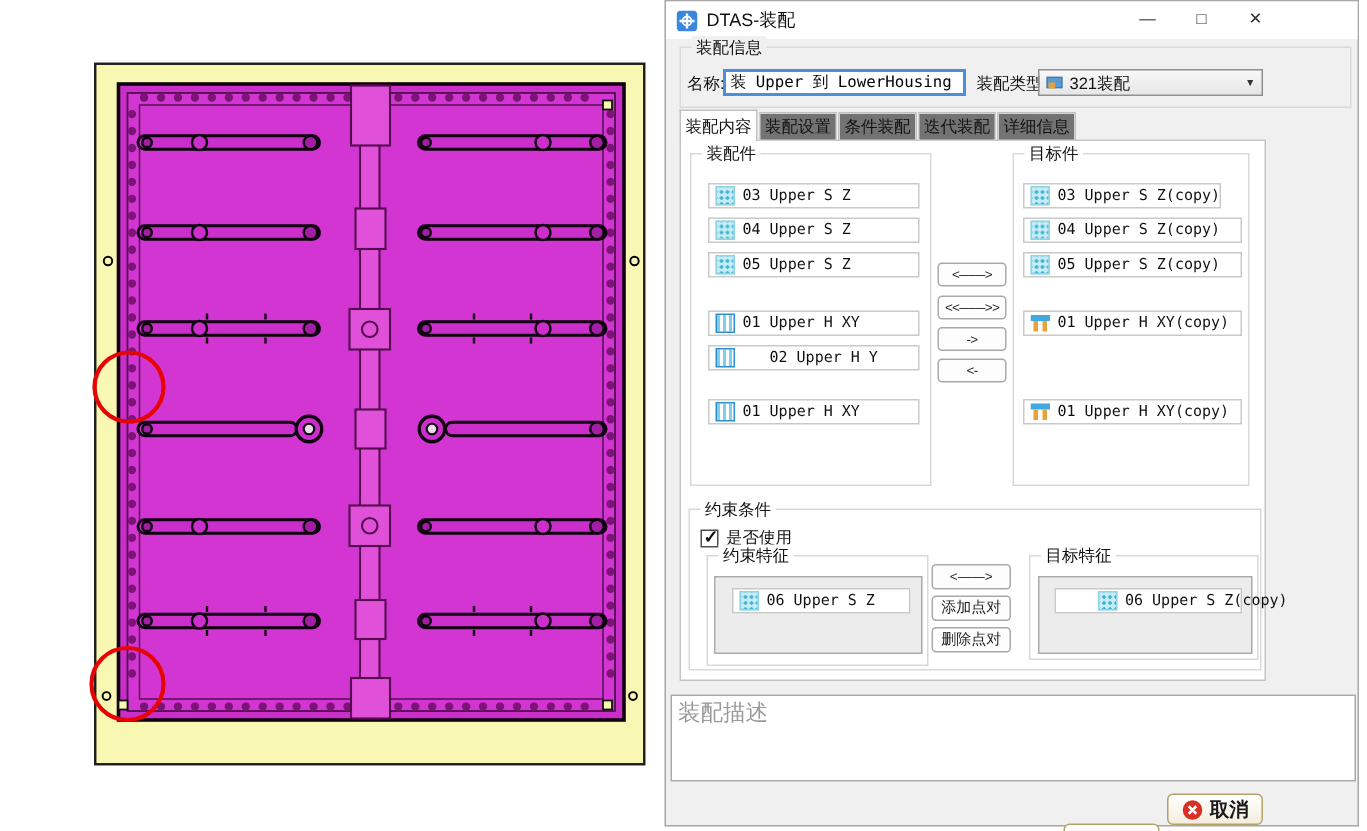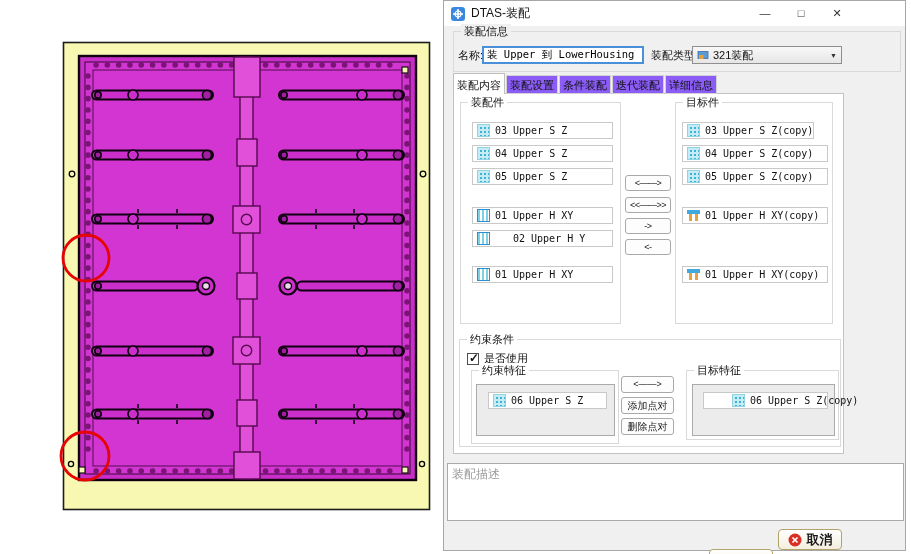--- a/index.html
+++ b/index.html
@@ -33,21 +33,21 @@
               background:#f0f0f0; white-space:nowrap; }
   .gb-white .gb-label { background:#ffffff; }
 
   #name-input { position:absolute; border:2px solid #4a90d9; background:#fff;
                 font-family:"DejaVu Sans Mono", monospace; font-size:10.5px; padding:0 3px; }
   #combo { position:absolute; display:flex; align-items:center; gap:4px; padding:0 4px;
            border:1px solid #8f8f8f; background:linear-gradient(#f8f8f8,#e6e6e6); }
   #combo .combo-arrow { margin-left:auto; font-size:7px; color:#333; }
 
   .tab { position:absolute; top:0; height:19px; line-height:19px; text-align:center;
-         width:52px; border:1px solid #d2d2d2; background:#8b5cf6; font-size:11px; }
+         width:52px; border:1px solid #d2d2d2; background:#737373; font-size:11px; }
   .tab.active { height:21px; top:-2px; line-height:22px; background:#ffffff;
                 border-color:#bfbfbf; border-bottom:none; z-index:3; }
   #tabpage { position:absolute; background:#ffffff; border:1px solid #c3c3c3; z-index:2; }
 
   .list-item { position:absolute; height:17px; border:1px solid #c9c9c9; background:#fff;
                display:flex; align-items:center; gap:5px; padding-left:4px;
                font-family:"DejaVu Sans Mono", monospace; font-size:10px; white-space:nowrap; }
   .icon-surface { width:13px; height:13px; flex:0 0 13px; border:1px solid #8fd4e2;
                   background-color:#c5ecf6;
                   background-image:radial-gradient(#3eb3cf 1px, rgba(0,0,0,0) 1.3px);
@@ -65,21 +65,21 @@
 
   .sunken { position:absolute; background:#ececec; border:1px solid #ababab; }
 
   #use-check-row { position:absolute; display:flex; align-items:center; gap:5px; }
   #use-checkbox { width:12px; height:12px; border:1px solid #4d4d4d; background:#fff;
                   position:relative; }
   #use-checkbox::after { content:"✓"; position:absolute; left:1px; top:-3px;
                          font-size:12px; color:#111; font-weight:bold; }
 
   #desc-textarea { position:absolute; border:1px solid #a9a9a9; background:#fff; resize:none;
-                   font-size:12px; padding:2px 4px; color:#333;
+                   font-size:15px; padding:2px 4px; color:#333;
                    font-family:Liberation Sans, sans-serif; }
   #desc-textarea::placeholder { color:#9a9a9a; }
 
   .footer-btn { position:absolute; width:64px; height:21px; border:1px solid #b3a36a;
                 border-radius:4px; background:linear-gradient(#ffffff,#f3eedd);
                 display:flex; align-items:center; justify-content:center; gap:5px;
                 font-family:"Liberation Serif", serif; font-weight:bold; font-size:13px; color:#1a1a1a; }
 </style>
 </head>
 <body>

